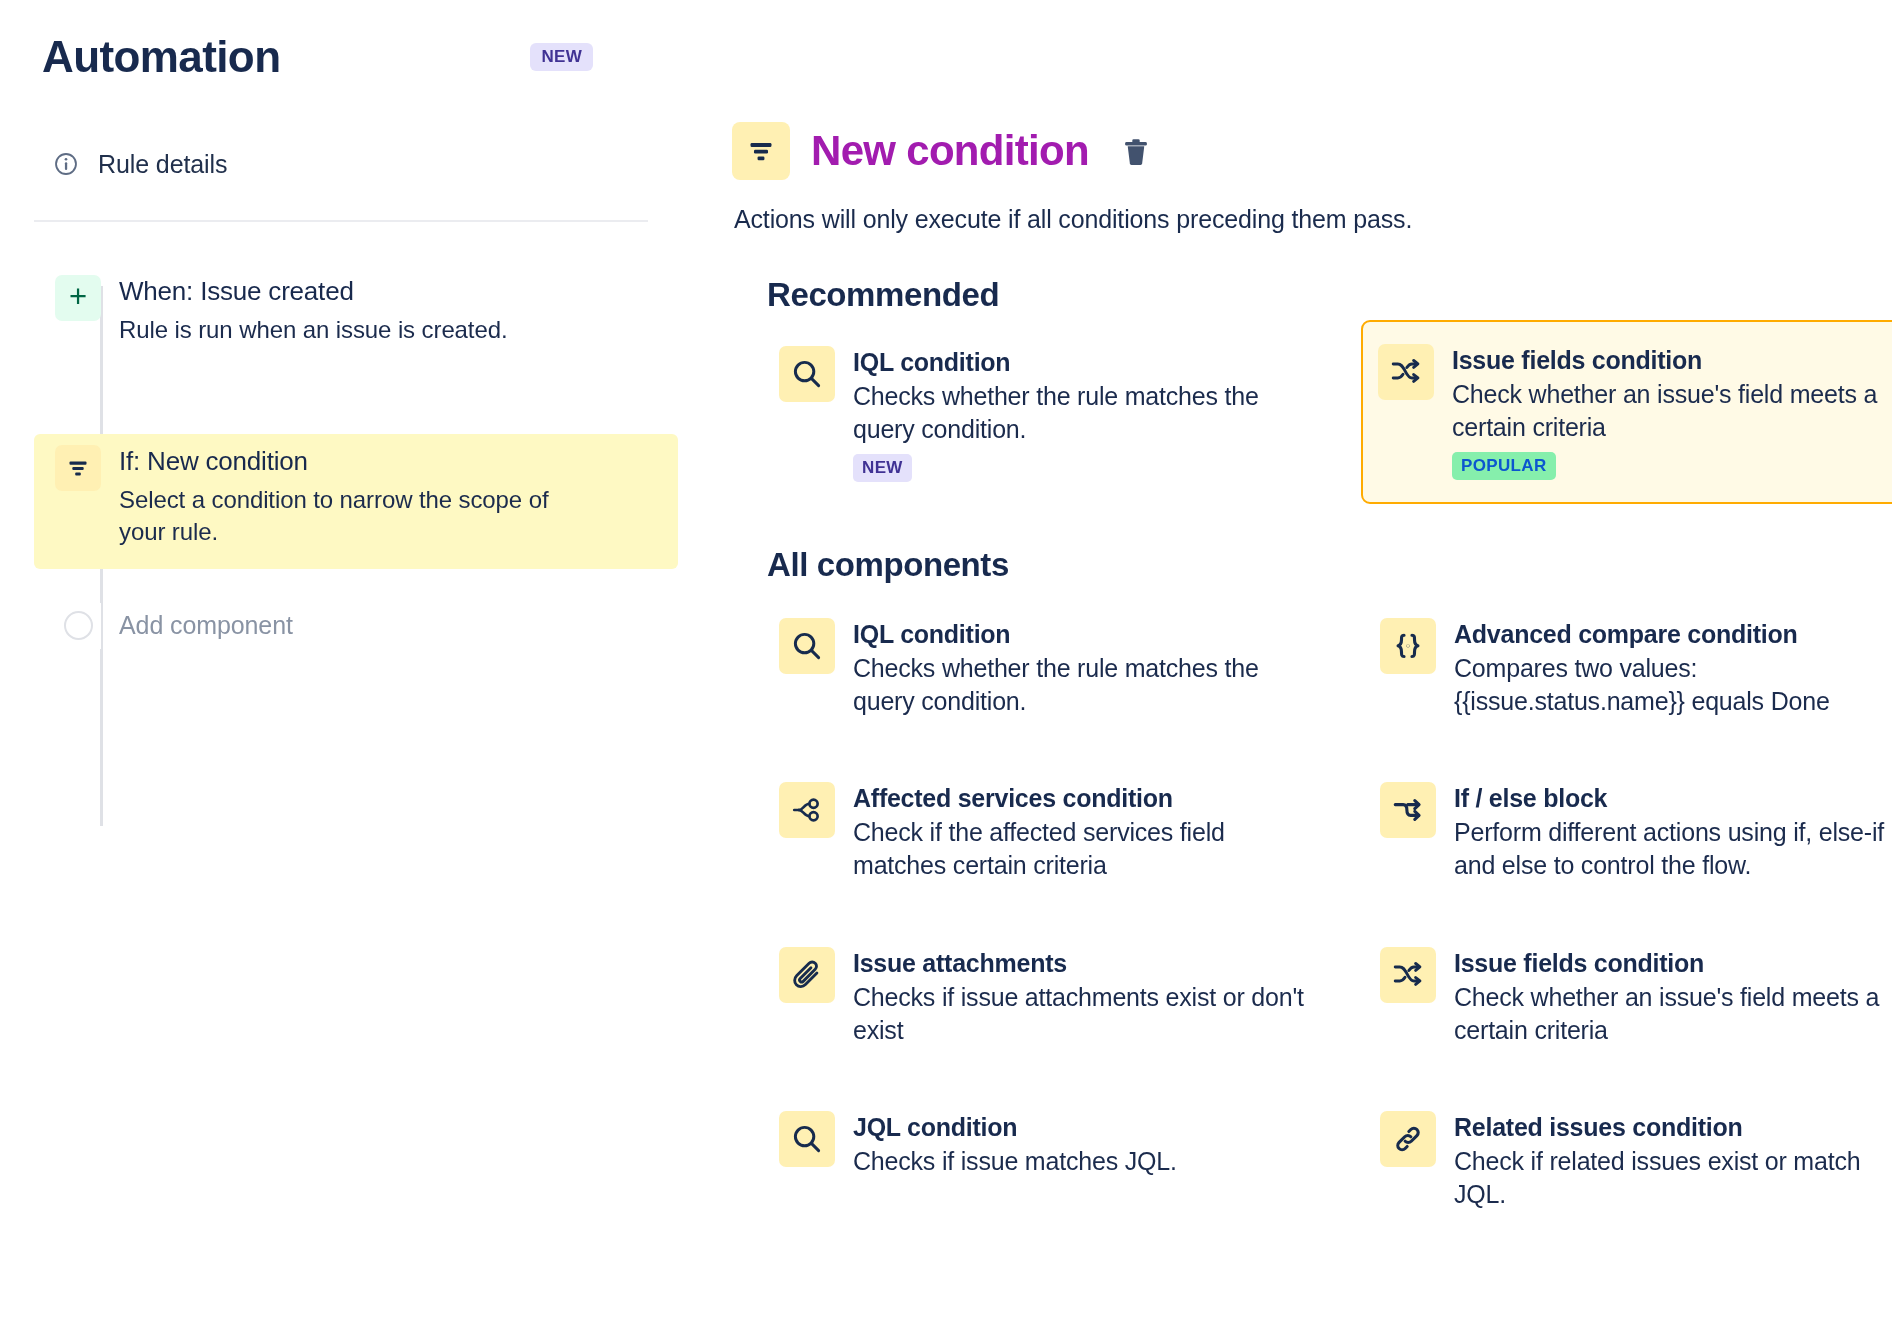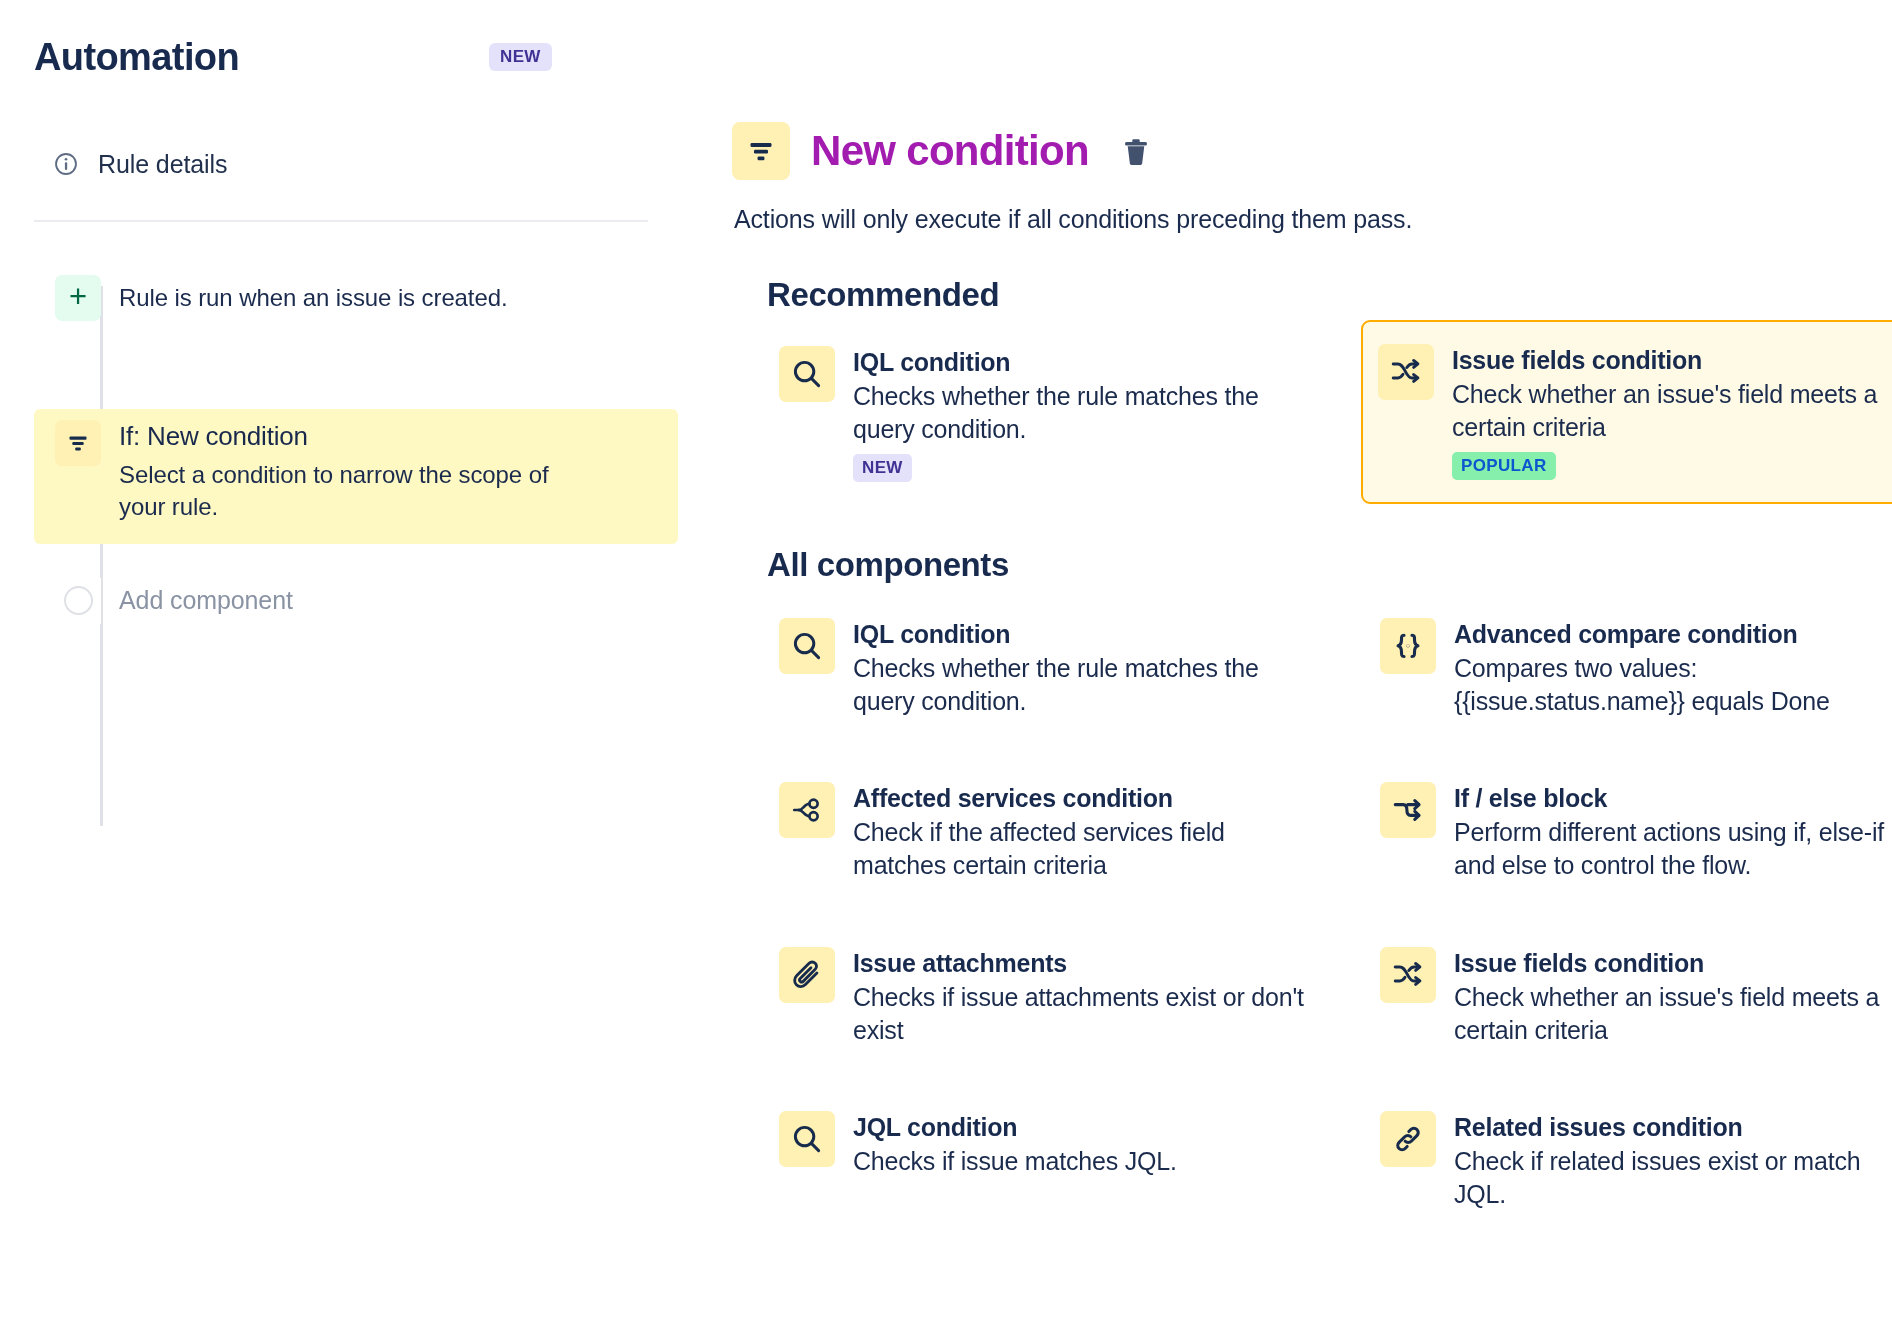--- a/index.html
+++ b/index.html
@@ -29,25 +29,26 @@
   }
 
   .title-row {
     display: flex;
     align-items: center;
     gap: 18px;
     height: 62px;
   }
 
   .app-title {
-    font-size: 38px;
+    font-size: 44px;
     font-weight: 700;
     letter-spacing: -0.6px;
     color: #182A4E;
     line-height: 1;
+    margin-left: 8px;
   }
 
   .badge {
     display: inline-block;
     font-size: 17px;
     font-weight: 700;
     letter-spacing: 0.3px;
     border-radius: 6px;
     padding: 5px 11px 6px 11px;
     line-height: 1;
@@ -336,20 +337,21 @@
     <div class="divider"></div>
 
     <div class="chain">
       <div class="chain-line"></div>
 
       <div class="chain-item">
         <div class="chain-icon green">
           <span class="plus-glyph">+</span>
         </div>
         <div class="chain-text">
+          <div class="chain-title">When: Issue created</div>
           <div class="chain-desc">Rule is run when an issue is created.</div>
         </div>
       </div>
 
       <div class="spacer-gap"></div>
 
       <div class="chain-item selected">
         <div class="chain-icon yellow">
           <svg width="26" height="26" viewBox="0 0 26 26">
             <rect x="4.5" y="6.6" width="17" height="3.1" rx="1" fill="#172B4D"></rect>

